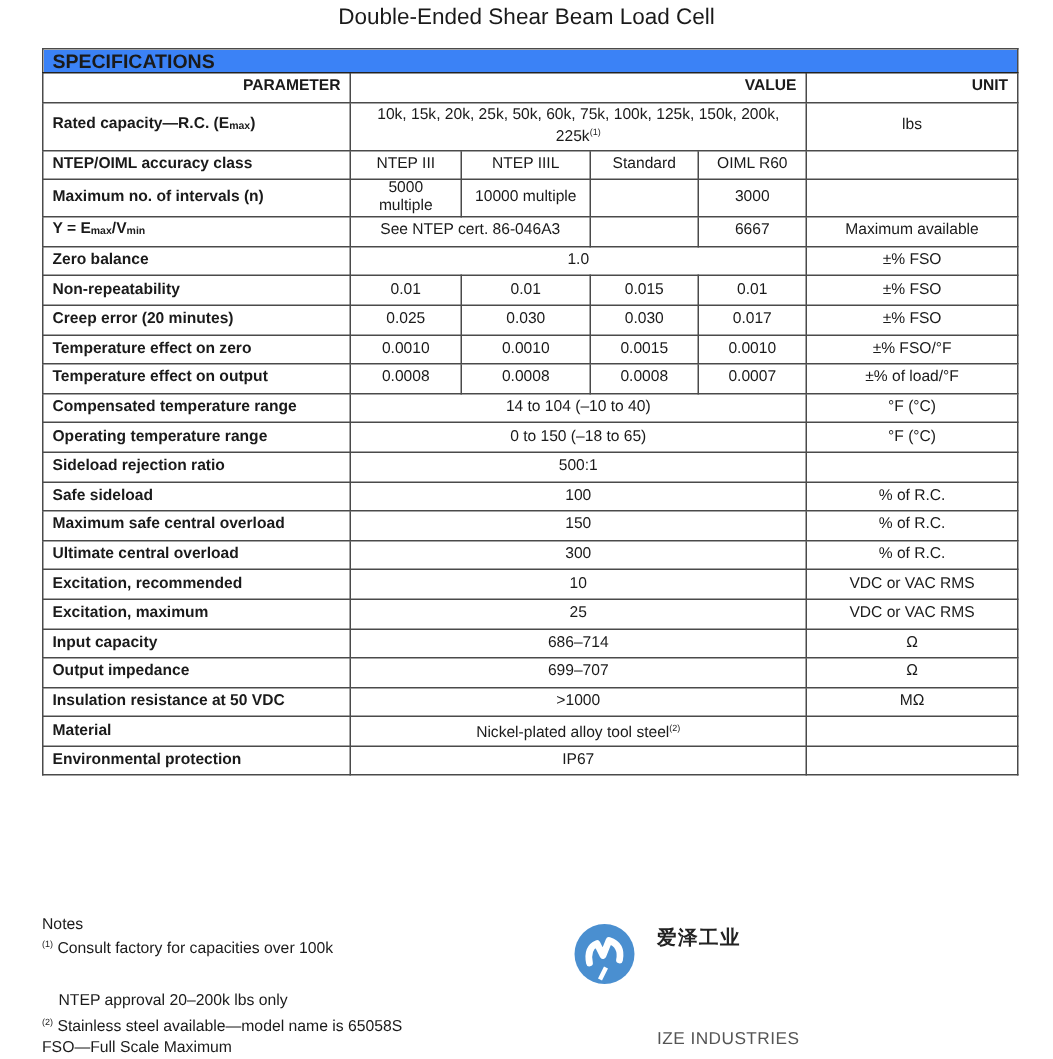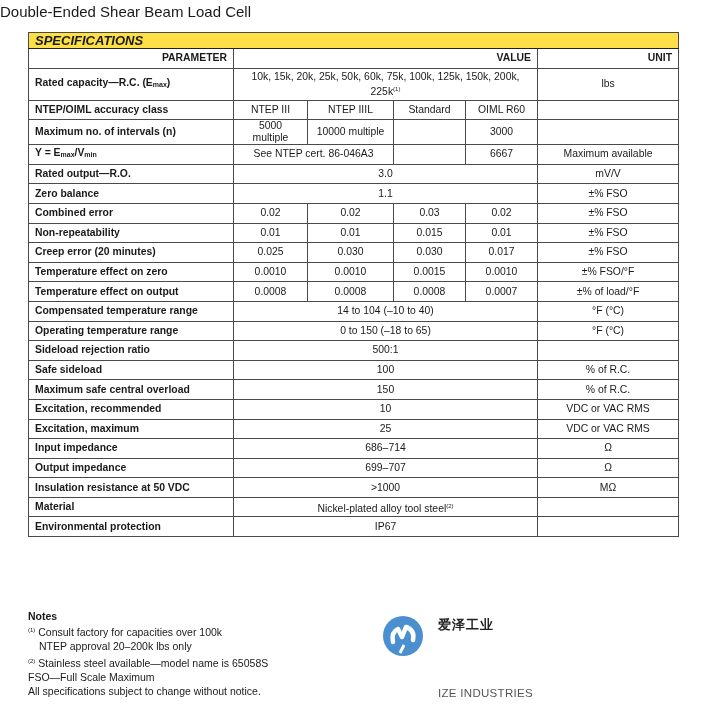--- a/index.html
+++ b/index.html
@@ -1,34 +1,34 @@
 <!DOCTYPE html>
 <html><head>
 <meta charset="utf-8">
 <style>
   html, body { margin:0; padding:0; background:#ffffff; }
   body { width:702px; height:706px; position:relative; overflow:hidden;
          font-family:"Liberation Sans", sans-serif; color:#1a1a1a; }
-  .doc-title { position:absolute; left:0; width:702px; top:3px; text-align:left;
+  .doc-title { position:absolute; left:0; width:702px; top:3px; text-align:center;
                font-size:15px; color:#1a1a1a; }
   table.spec { position:absolute; left:28px; top:32px; width:650px;
                border-collapse:collapse; table-layout:fixed; font-size:10.4px; }
   table.spec td, table.spec th { border:1px solid #4a4a4a; padding:0 6px; height:18.6px;
                text-align:center; vertical-align:middle; line-height:12px; overflow:hidden; }
   table.spec th { font-weight:bold;text-align:right; }
-  .band { background:#fde047; text-align:left !important; font-weight:bold; font-size:13px;
-          height:15px !important; padding:0 6px !important; border-bottom:1.5px solid #222 !important;font-style:italic; }
+  .band { background:#3b82f6; text-align:left !important; font-weight:bold; font-size:13px;
+          height:15px !important; padding:0 6px !important; border-bottom:1.5px solid #222 !important; }
   .param { text-align:left !important; font-weight:bold; }
   table.spec { border:1.5px solid #222; }
   tr.tall td { height:31px; }
   sub { font-size:7px; vertical-align:-1px; }
   sup { font-size:6px; vertical-align:4px; }
   .notes { position:absolute; left:28px; top:609px; font-size:10.5px; line-height:14.2px; }
-  .notes .h { font-weight:bold; }
-  .notes .indent { padding-left:11px; }
+  .notes .h { font-weight:normal; }
+  .notes .indent { padding-left:11px;margin-top:21px; }
   .logo { position:absolute; left:378px; top:610px; width:200px; height:50px; }
   .logo-mark { position:absolute; left:4px; top:5px; width:42px; height:42px; }
   .logo-cn { position:absolute; left:60px; top:6px; font-size:13px; font-weight:bold; color:#222; letter-spacing:1px; }
   .logo-en { position:absolute; left:60px; top:31px; font-size:11.5px; color:#555; letter-spacing:0.3px;margin-top:46px; }
 </style>
 </head>
 <body>
 
 <div class="doc-title">Double-Ended Shear Beam Load Cell</div>
 
@@ -74,39 +74,26 @@
   <tr>
     <td class="param"><span>Y = E</span><sub>max</sub><span>/V</span><sub>min</sub></td>
     <td colspan="2">See NTEP cert. 86-046A3</td>
     <td></td>
     <td>6667</td>
     <td>Maximum available</td>
   </tr>
   </tbody>
     <tbody id="single-a">
       <tr>
-        <td class="param">Rated output—R.O.</td>
-        <td colspan="4">3.0</td>
-        <td>mV/V</td>
-      </tr>
-      <tr>
         <td class="param">Zero balance</td>
-        <td colspan="4">1.1</td>
+        <td colspan="4">1.0</td>
         <td>±% FSO</td>
       </tr>
     </tbody>
   <tbody id="four-rows">
-      <tr>
-        <td class="param">Combined error</td>
-        <td>0.02</td>
-        <td>0.02</td>
-        <td>0.03</td>
-        <td>0.02</td>
-        <td>±% FSO</td>
-      </tr>
       <tr>
         <td class="param">Non-repeatability</td>
         <td>0.01</td>
         <td>0.01</td>
         <td>0.015</td>
         <td>0.01</td>
         <td>±% FSO</td>
       </tr>
       <tr>
         <td class="param">Creep error (20 minutes)</td>
@@ -153,31 +140,36 @@
         <td class="param">Safe sideload</td>
         <td colspan="4">100</td>
         <td>% of R.C.</td>
       </tr>
       <tr>
         <td class="param">Maximum safe central overload</td>
         <td colspan="4">150</td>
         <td>% of R.C.</td>
       </tr>
       <tr>
+        <td class="param">Ultimate central overload</td>
+        <td colspan="4">300</td>
+        <td>% of R.C.</td>
+      </tr>
+      <tr>
         <td class="param">Excitation, recommended</td>
         <td colspan="4">10</td>
         <td>VDC or VAC RMS</td>
       </tr>
       <tr>
         <td class="param">Excitation, maximum</td>
         <td colspan="4">25</td>
         <td>VDC or VAC RMS</td>
       </tr>
       <tr>
-        <td class="param">Input impedance</td>
+        <td class="param">Input capacity</td>
         <td colspan="4">686–714</td>
         <td>Ω</td>
       </tr>
       <tr>
         <td class="param">Output impedance</td>
         <td colspan="4">699–707</td>
         <td>Ω</td>
       </tr>
       <tr>
         <td class="param">Insulation resistance at 50 VDC</td>

